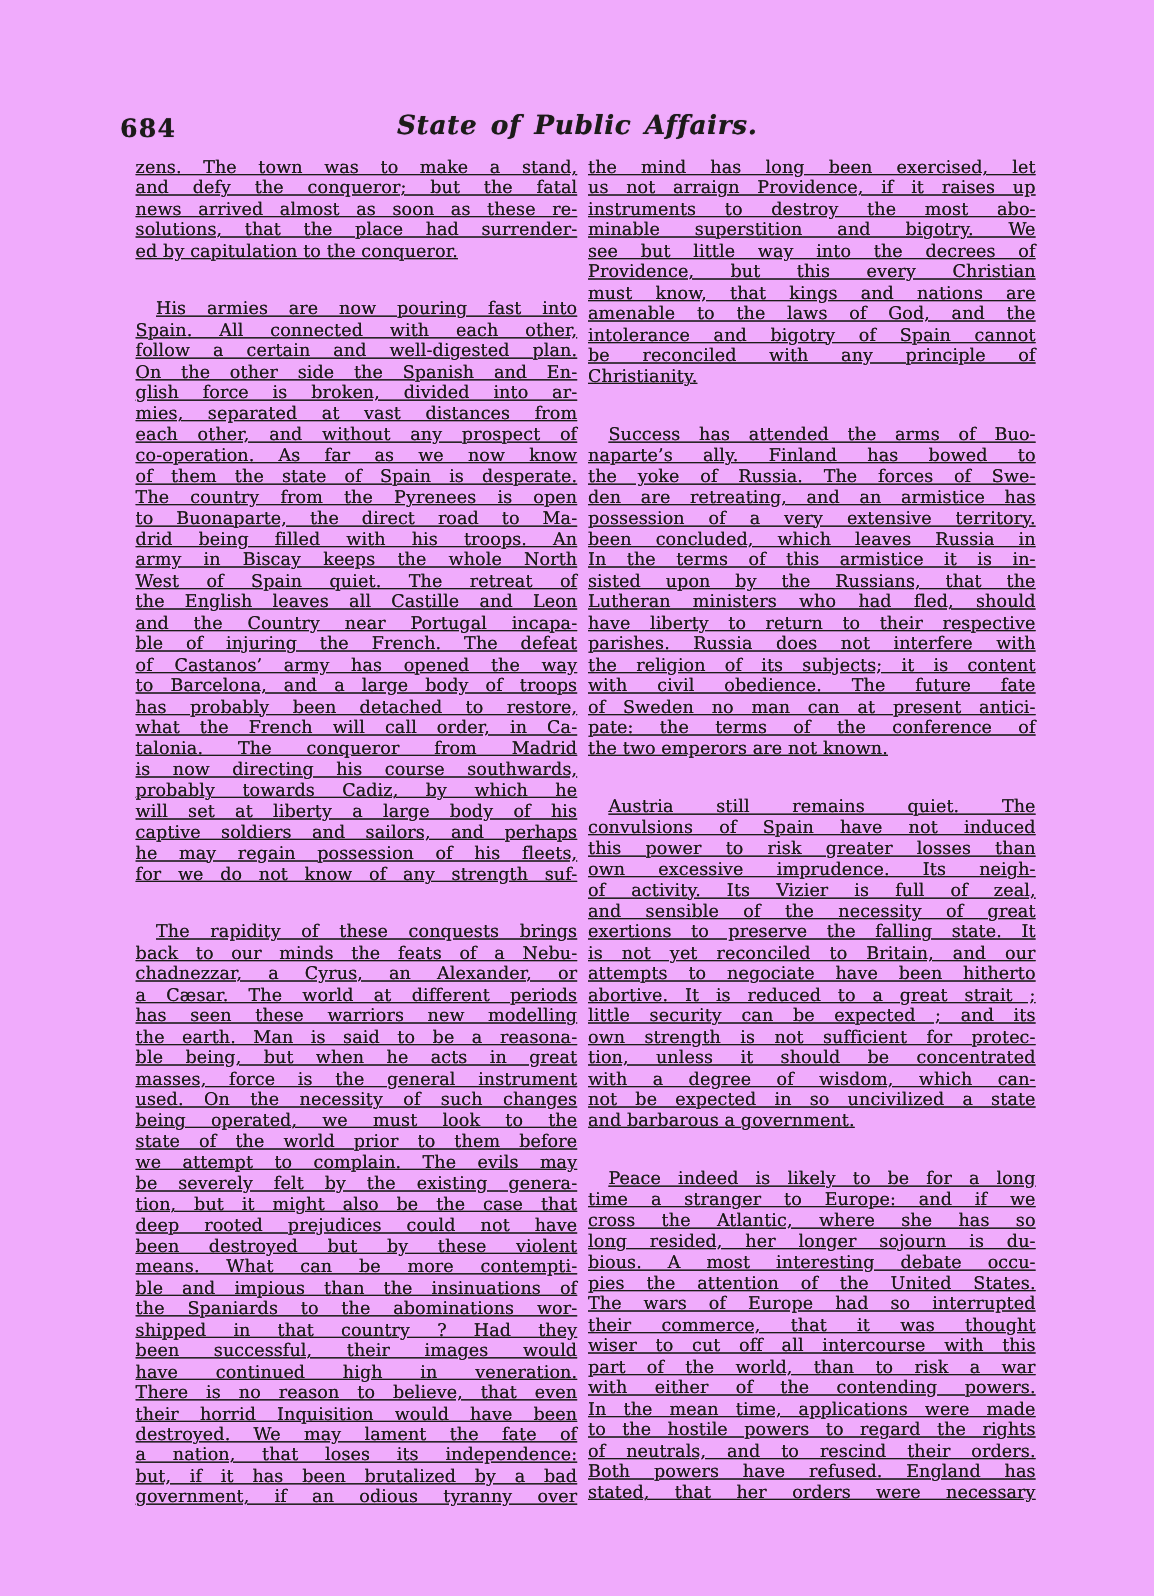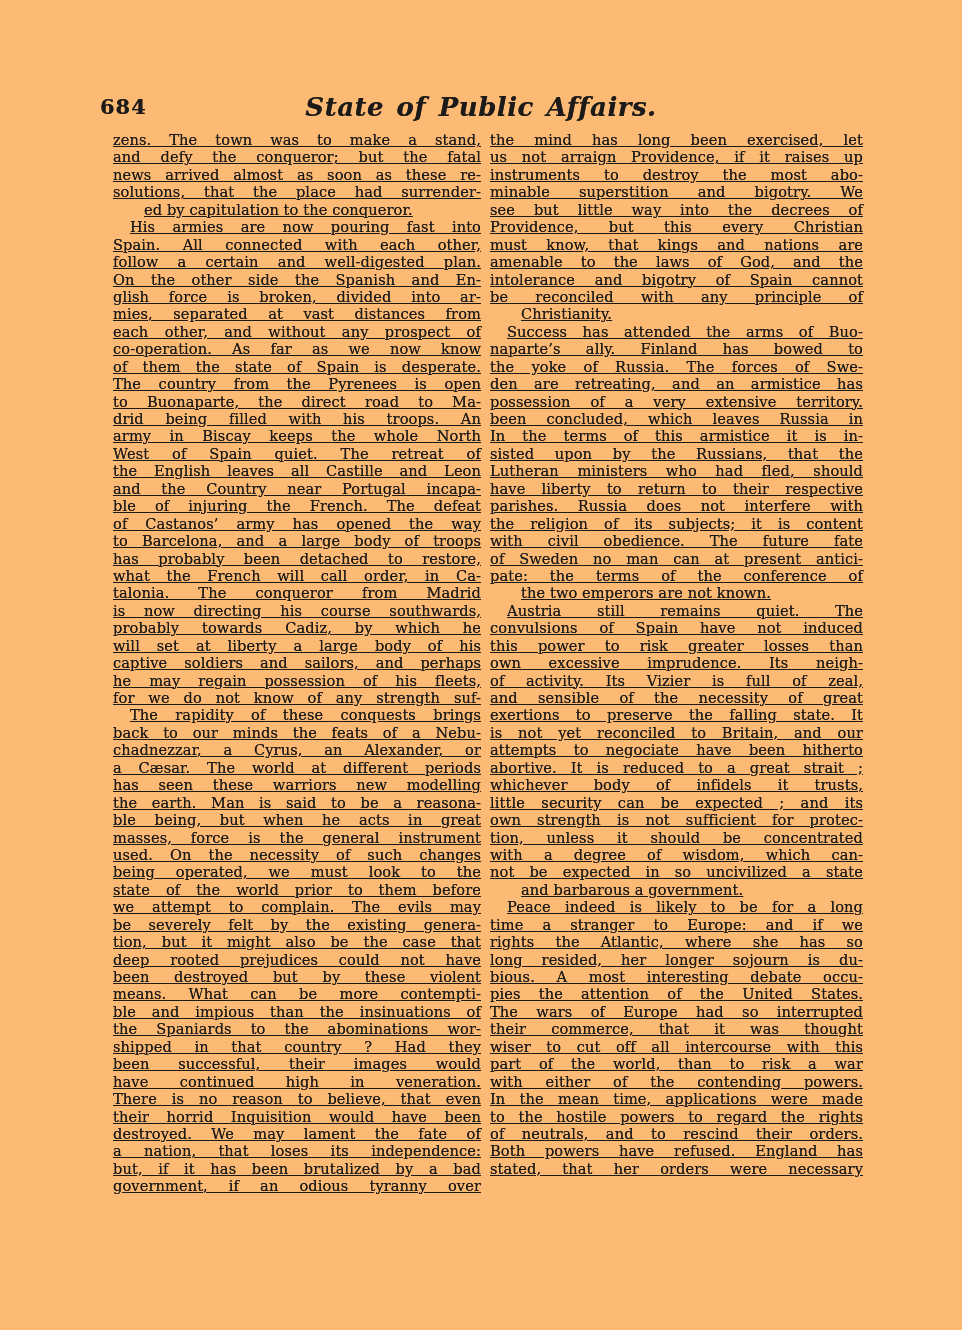--- a/index.html
+++ b/index.html
@@ -4,21 +4,21 @@
 <style>
   html, body {
     margin: 0;
     padding: 0;
     background: #ffffff;
   }
   .page {
     position: relative;
     width: 962px;
     height: 1330px;
-    background: #fdba74;
+    background: #f0abfc;
     color: #1c1b19;
     font-family: "DejaVu Serif", "Liberation Serif", serif;
     overflow: hidden;
   }
   .page-header {
     position: absolute;
     top: 92px;
     left: 0;
     right: 0;
     height: 40px;
@@ -32,21 +32,21 @@
     letter-spacing: 1px;
     text-shadow: 0 0 0.6px rgba(20,20,20,0.7);
   }
   .title {
     position: absolute;
     left: 0;
     right: 0;
     top: 0;
     margin: 0;
     text-align: center;
-    font-size: 26px;
+    font-size: 22px;
     font-style: italic;
     font-weight: bold;
     letter-spacing: 0.5px;
     word-spacing: 3px;
     text-shadow: 0 0 0.6px rgba(20,20,20,0.65);
   }
   .columns {
     position: absolute;
     top: 131px;
     left: 113px;
@@ -64,24 +64,23 @@
     height: 17.45px;
     line-height: 17.45px;
     font-size: 14.6px;
     text-align: justify;
     text-align-last: justify;
     -moz-text-align-last: justify;
     white-space: nowrap;
     letter-spacing: 0.1px;
     text-shadow: 0 0 0.55px rgba(25,24,22,0.8);
   }
-  .line.indent { padding-left: 17px; }
+  .line.indent { padding-left: 17px; margin-top: 31px; }
   .line.end {
     text-align-last: left;
-    margin-left: 31px;
     -moz-text-align-last: left;
   }
 </style>
 </head>
 <body>
 
 <div class="page">
   <div class="page-header">
     <span class="pagenum">684</span>
     <h1 class="title">State of Public Affairs.</h1>
@@ -192,32 +191,31 @@
           <div class="line indent">Austria still remains quiet.   The</div>
           <div class="line">convulsions of Spain have not induced</div>
           <div class="line">this power to risk greater losses than</div>
           <div class="line">own excessive imprudence.  Its neigh-</div>
           <div class="line">of activity.  Its Vizier is full of zeal,</div>
           <div class="line">and sensible of the necessity of great</div>
           <div class="line">exertions to preserve the falling state.  It</div>
           <div class="line">is not yet reconciled to Britain, and our</div>
           <div class="line">attempts to negociate have been hitherto</div>
           <div class="line">abortive.  It is reduced to a great strait ;</div>
-          <div class="line">whichever body of infidels it trusts,</div>
           <div class="line">little security can be expected ; and its</div>
           <div class="line">own strength is not sufficient for protec-</div>
           <div class="line">tion, unless it should be concentrated</div>
           <div class="line">with a degree of wisdom, which can-</div>
           <div class="line">not be expected in so uncivilized a state</div>
           <div class="line end">and barbarous a government.</div>
         </div>
         <div class="para">
           <div class="line indent">Peace indeed is likely to be for a long</div>
           <div class="line">time a stranger to Europe:  and if we</div>
-          <div class="line">rights the Atlantic, where she has so</div>
+          <div class="line">cross the Atlantic, where she has so</div>
           <div class="line">long resided, her longer sojourn is du-</div>
           <div class="line">bious.  A most interesting debate occu-</div>
           <div class="line">pies the attention of the United States.</div>
           <div class="line">The wars of Europe had so interrupted</div>
           <div class="line">their commerce, that it was thought</div>
           <div class="line">wiser to cut off all intercourse with this</div>
           <div class="line">part of the world, than to risk a war</div>
           <div class="line">with either of the contending powers.</div>
           <div class="line">In the mean time, applications were made</div>
           <div class="line">to the hostile powers to regard the rights</div>

